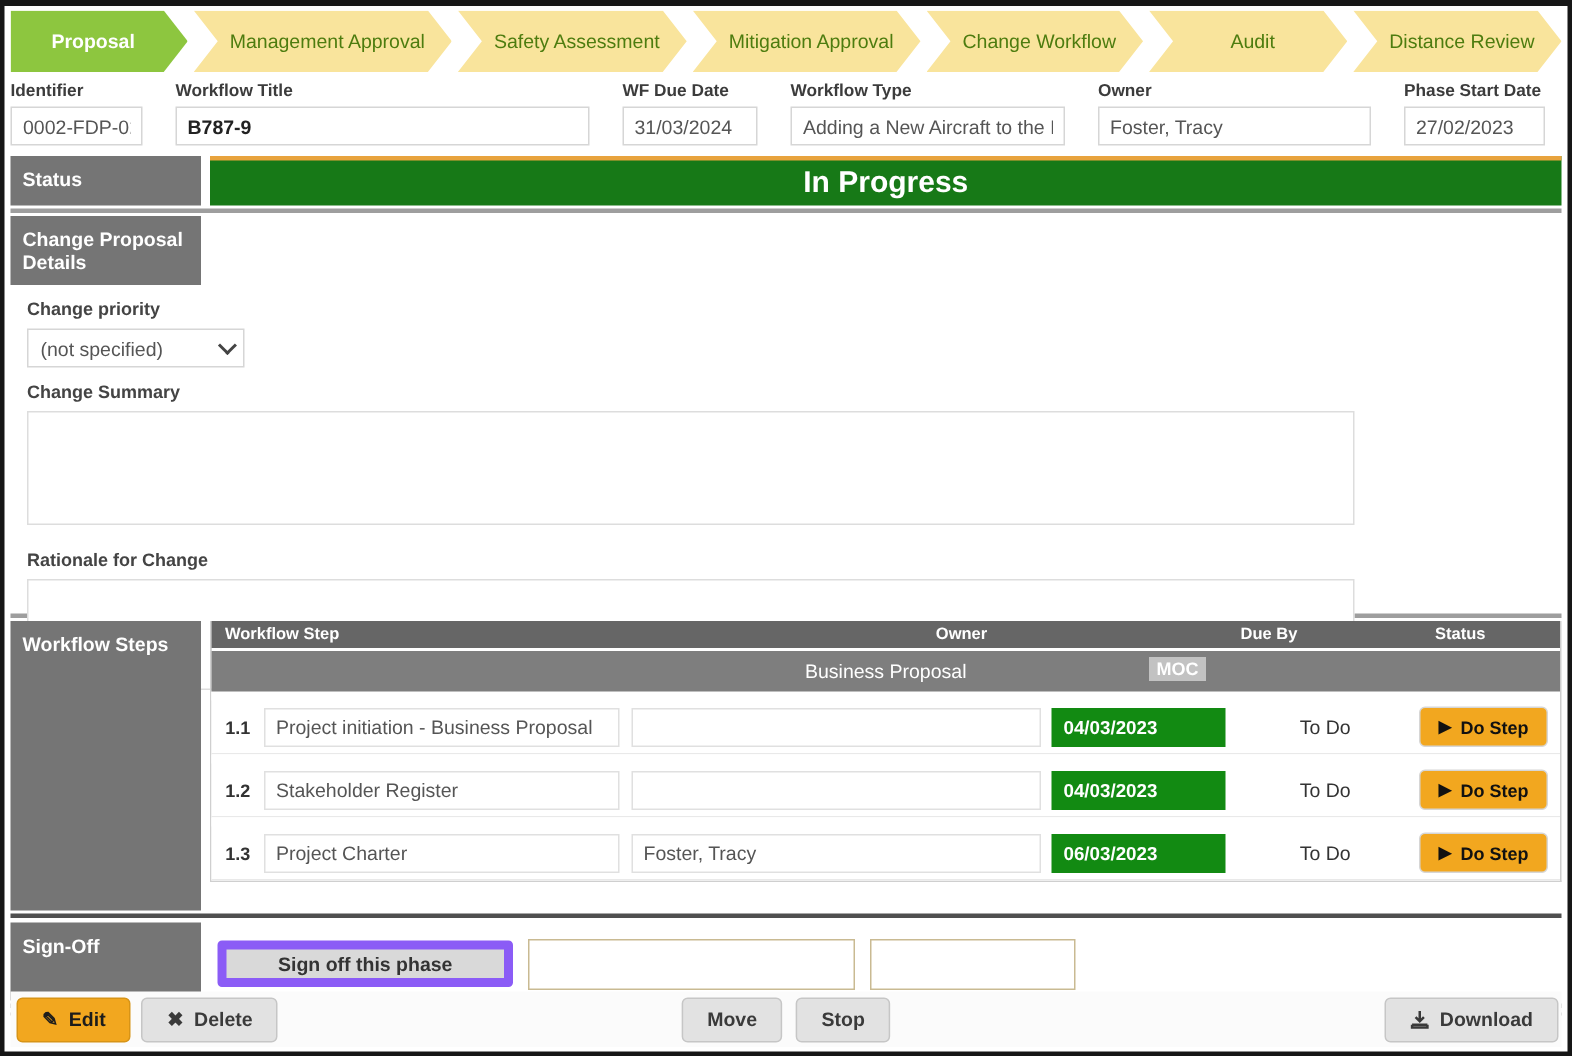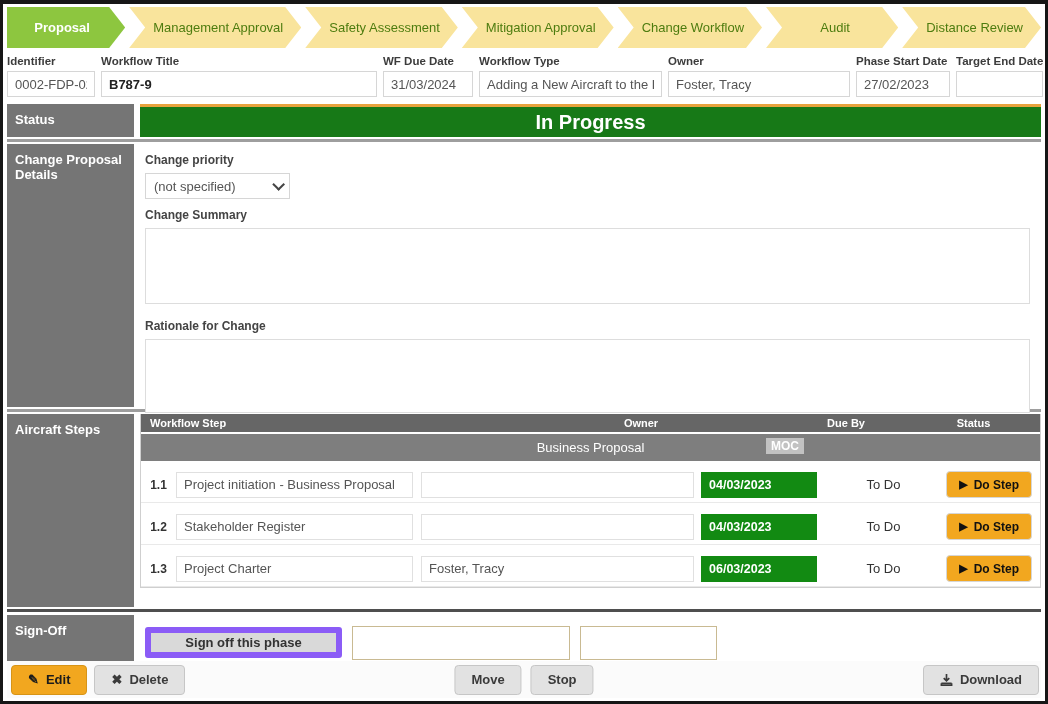--- a/index.html
+++ b/index.html
@@ -18,21 +18,21 @@
   .breadcrumb { display: flex; gap: 4px; height: 41px; margin-bottom: 7px; }
   .phase {
     flex: 1; display: flex; align-items: center; justify-content: center;
     background: #f9e49c; color: #4d7c0f; font-size: 13px;
     clip-path: polygon(0 0, calc(100% - 16px) 0, 100% 50%, calc(100% - 16px) 100%, 0 100%, 16px 50%);
     padding: 0 18px 0 24px; white-space: nowrap;
   }
   .phase.first { clip-path: polygon(0 0, calc(100% - 16px) 0, 100% 50%, calc(100% - 16px) 100%, 0 100%); padding-left: 10px; }
   .phase.active { background: #8dc63f; color: #ffffff; font-weight: bold; }
   
-  .hdr { display: flex; gap: 6px; margin-bottom: 7px; }
+  .hdr { display: flex; gap: 22px; margin-bottom: 7px; }
   .fld { display: flex; flex-direction: column; }
   .fld label { font-size: 11.5px; font-weight: bold; color: #3c3c3c; margin-bottom: 4px; white-space: nowrap; }
   .fld input {
     height: 26px; border: 1px solid #d6d6d6; font-size: 13px; color: #555;
     padding: 0 7px; font-family: "Liberation Sans", sans-serif; background: #fff;
   }
   .fld.title input { font-weight: bold; color: #222; }
   .w-id input { width: 88px; }  .w-title input { width: 276px; }
   .w-due input { width: 90px; } .w-type input { width: 183px; }
   .w-owner input { width: 182px; } .w-psd input { width: 94px; } .w-ted input { width: 87px; }
@@ -48,21 +48,21 @@
   .dbl { height: 3px; background: #9a9a9a; margin: 2px 0 0 0; }
   .dbl2 { height: 2px; background: #9a9a9a; margin: 3px 0 2px 0; }
   
   .status-row { height: 33px; margin-bottom: 1px; }
   .status-banner {
     height: 33px; background: #177917; border-top: 3px solid #e8a33d;
     color: #fff; font-weight: bold; font-size: 20px;
     display: flex; align-items: center; justify-content: center;
   }
   
-  .cpd { height: 263px; }
+  .cpd { height: 263px; flex-direction: column; }
   .cpd .content { padding: 9px 8px 0 5px; }
   .flabel { font-size: 12px; font-weight: bold; color: #444; margin-bottom: 6px; }
   .select-box {
     width: 145px; height: 26px; border: 1px solid #d6d6d6; background: #fff;
     display: flex; align-items: center; justify-content: space-between;
     font-size: 13px; color: #555; padding: 0 8px; margin-bottom: 9px; cursor: default;
   }
   .chev { width: 9px; height: 9px; border-right: 2px solid #444; border-bottom: 2px solid #444; transform: rotate(45deg) translateY(-3px); }
   textarea {
     width: 885px; border: 1px solid #ddd; resize: none; background: #fff;
@@ -201,21 +201,21 @@
       </div>
       <div class="flabel">Change Summary</div>
       <textarea class="ta1" style=""></textarea>
       <div class="flabel">Rationale for Change</div>
       <textarea class="ta2" style=""></textarea>
     </div>
   </div>
   <div class="divider"></div>
 
   <div class="section ws">
-    <div class="side">Aircraft Steps</div>
+    <div class="side">Workflow Steps</div>
     <div class="content">
       <div class="table">
         <div class="thead">
           <div class="th-step">Workflow Step</div>
           <div class="th-owner">Owner</div>
           <div class="th-due">Due By</div>
           <div class="th-status">Status</div>
         </div>
         <div class="group-row">
           <span>Business Proposal</span>

